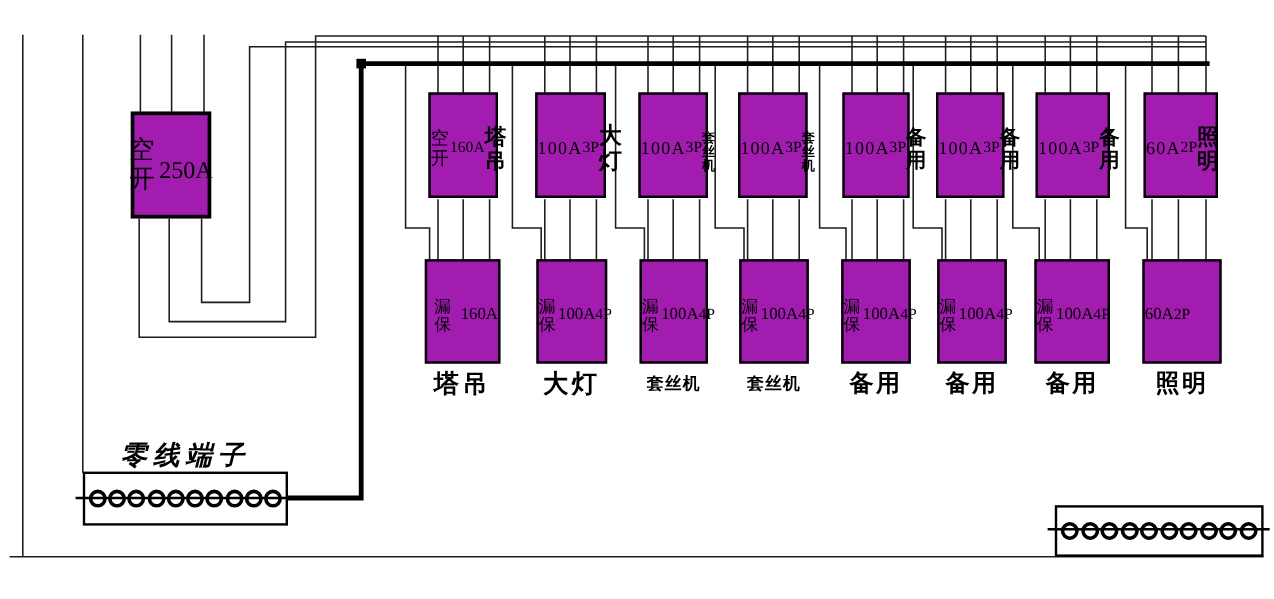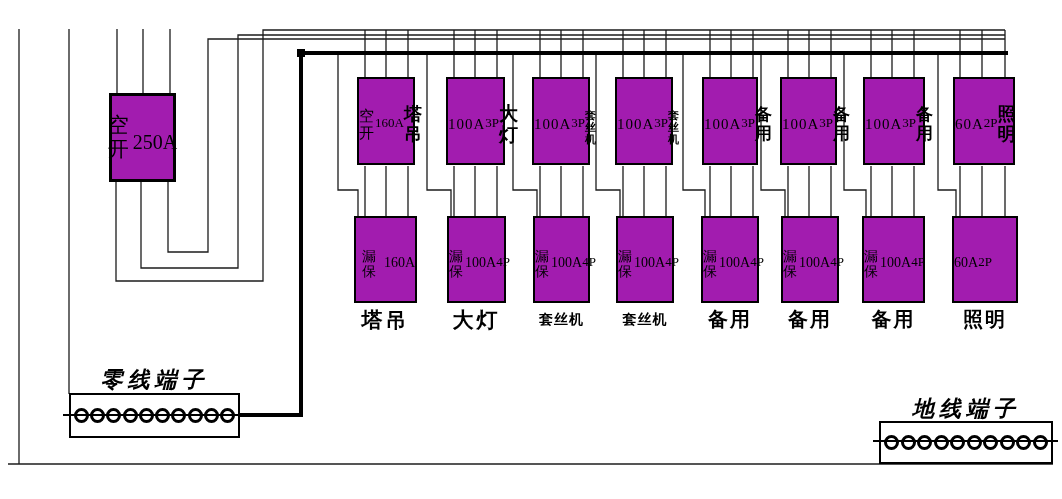--- a/index.html
+++ b/index.html
@@ -215,21 +215,20 @@
       <span class="tcirc"></span>
       <span class="tcirc"></span>
       <span class="tcirc"></span>
       <span class="tcirc"></span>
       <span class="tcirc"></span>
       <span class="tcirc"></span>
       <span class="tcirc"></span>
       <span class="tcirc"></span>
     </div>
 
-  <div class="term-label" style="left:879px;top:394px;width:174px;">地线端子</div>
   <div class="term-box" style="left:879px;top:421px;width:174px;height:43px;">
       <span class="tcirc"></span>
       <span class="tcirc"></span>
       <span class="tcirc"></span>
       <span class="tcirc"></span>
       <span class="tcirc"></span>
       <span class="tcirc"></span>
       <span class="tcirc"></span>
       <span class="tcirc"></span>
       <span class="tcirc"></span>

